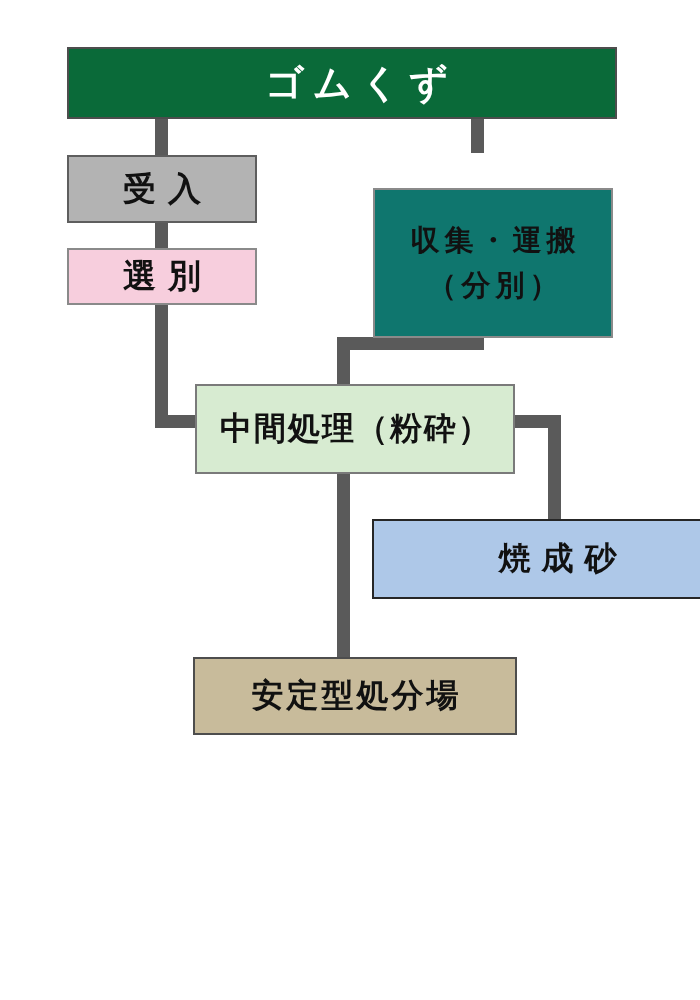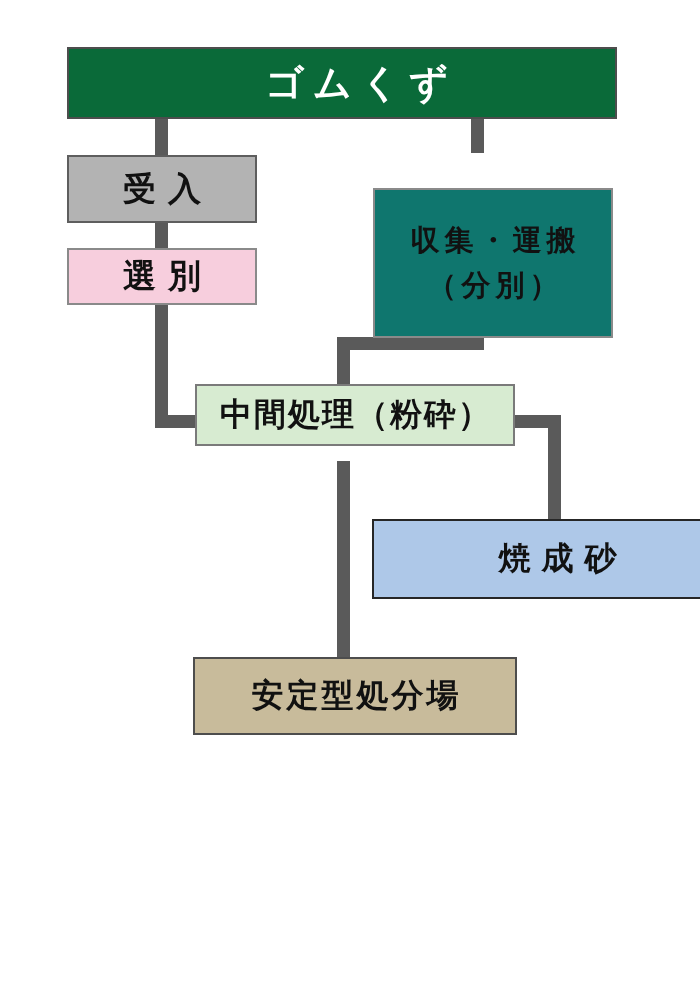--- a/index.html
+++ b/index.html
@@ -68,21 +68,21 @@
     border: 2px solid #8a8a8a;
     font-size: 29px;
     line-height: 45px;
     letter-spacing: 5px;
     text-indent: 5px;
     flex-direction: column;
     margin-top: 37px;
   }
   
   .n-intermediate {
-    left: 195px; top: 384px; width: 320px; height: 62px;
+    left: 195px; top: 384px; width: 320px; height: 90px;
     background: #d7ebd1;
     border: 2px solid #7a7a7a;
     font-size: 32px;
     letter-spacing: 2px;
     text-indent: 2px;
   }
   
   .n-sand {
     left: 372px; top: 519px; width: 371px; height: 80px;
     background: #aec8e8;

